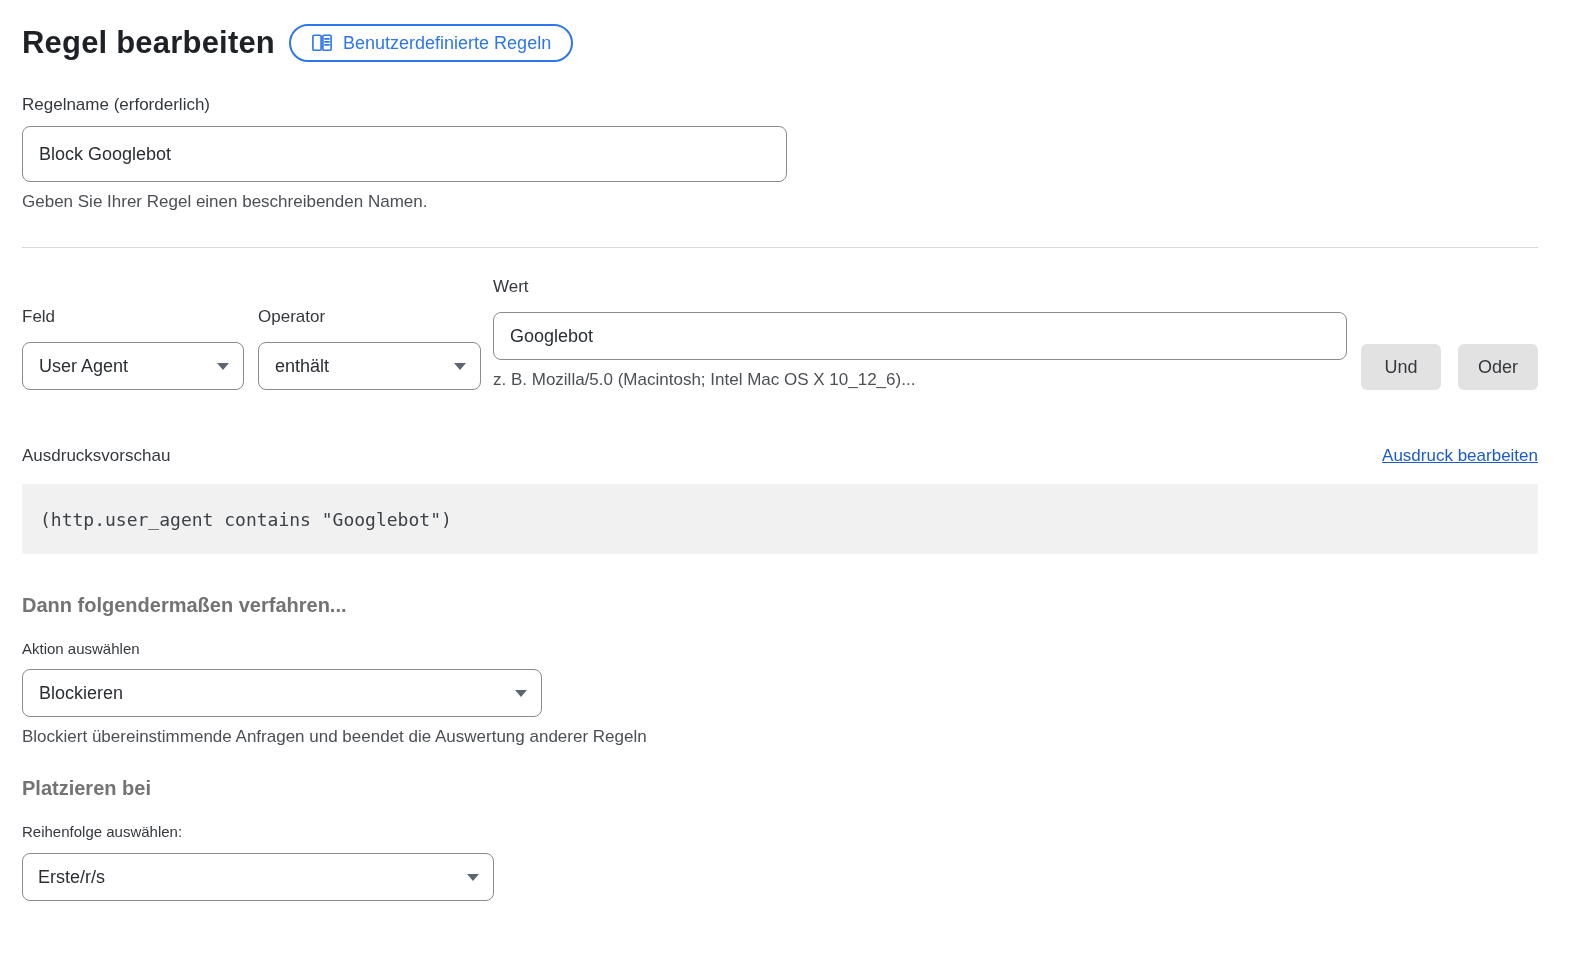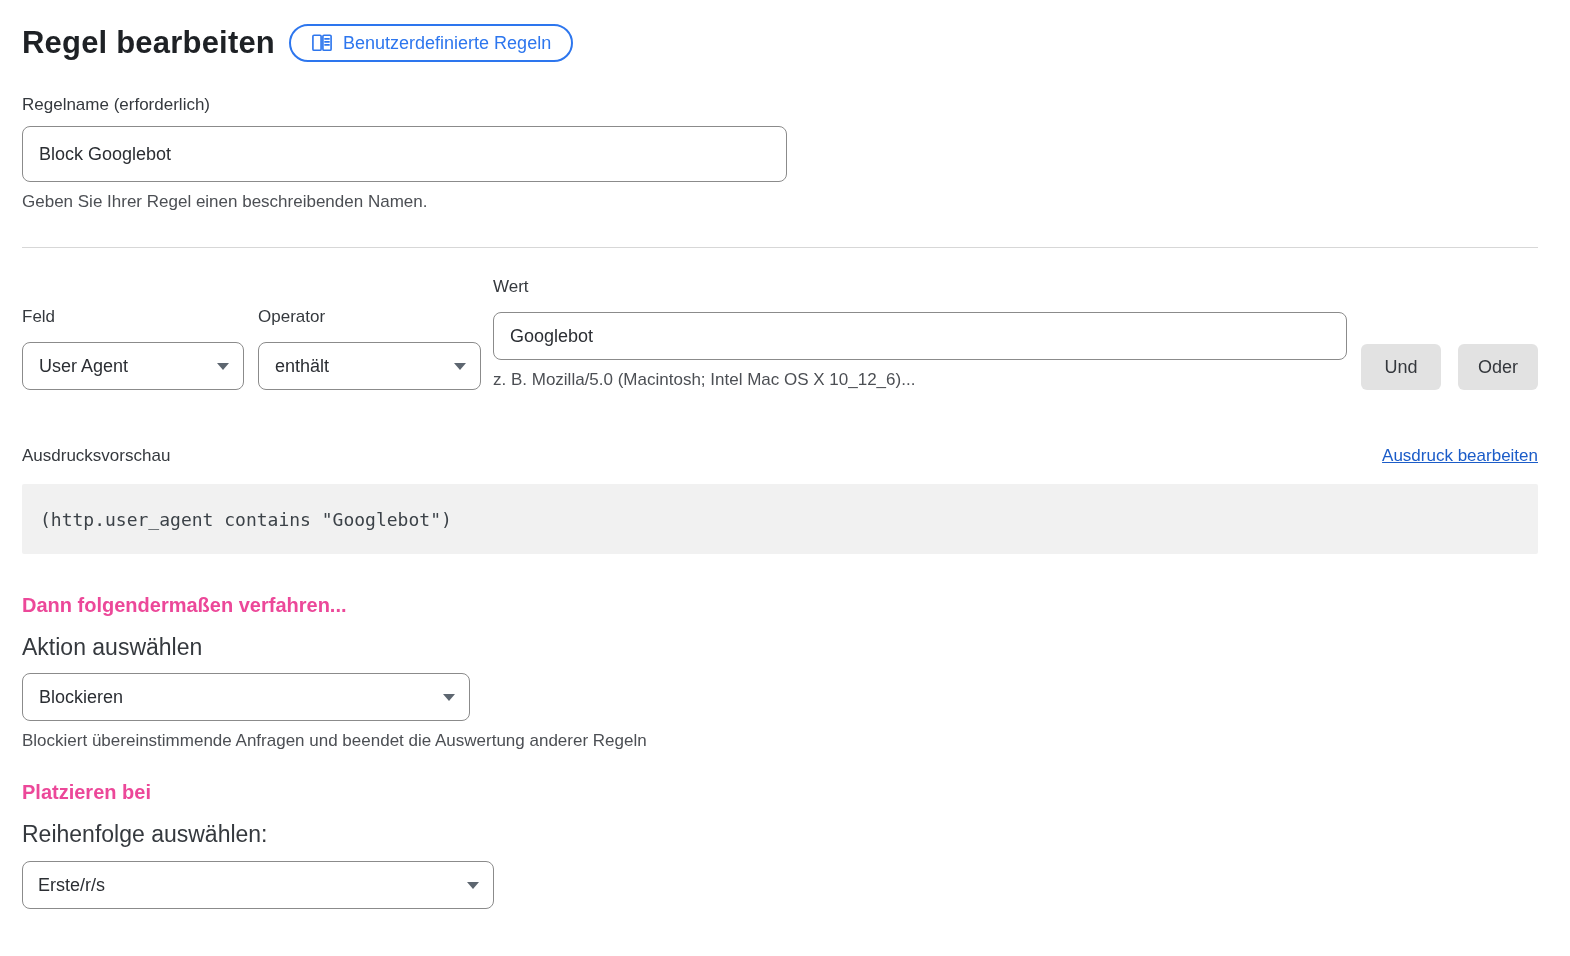--- a/index.html
+++ b/index.html
@@ -89,23 +89,23 @@
   .code-block{
     margin-top:18px;background:var(--code-bg);border-radius:2px;
     padding:24px 18px;min-height:70px;display:flex;align-items:center;
   }
   .code-block code{
     font-family:"DejaVu Sans Mono", monospace;
     font-size:18px;color:#3c4248;letter-spacing:0;
   }
 
   
-  .section-heading{font-size:20px;font-weight:700;color:#ec4899;margin-top:40px;}
-  .sub-label{font-size:23px;color:var(--label);margin-top:17px;}
-  .action-select{width:448px;margin-top:12px;}
+  .section-heading{font-size:20px;font-weight:700;color:#737373;margin-top:40px;}
+  .sub-label{font-size:15px;color:var(--label);margin-top:23px;}
+  .action-select{width:520px;margin-top:12px;}
   .order-select{width:472px;margin-top:13px;padding-left:15px;}
 </style>
 </head>
 <body>
 
 <div class="page">
 
   <div class="header-row">
     <h1 class="page-title">Regel bearbeiten</h1>
     <button class="docs-pill">

